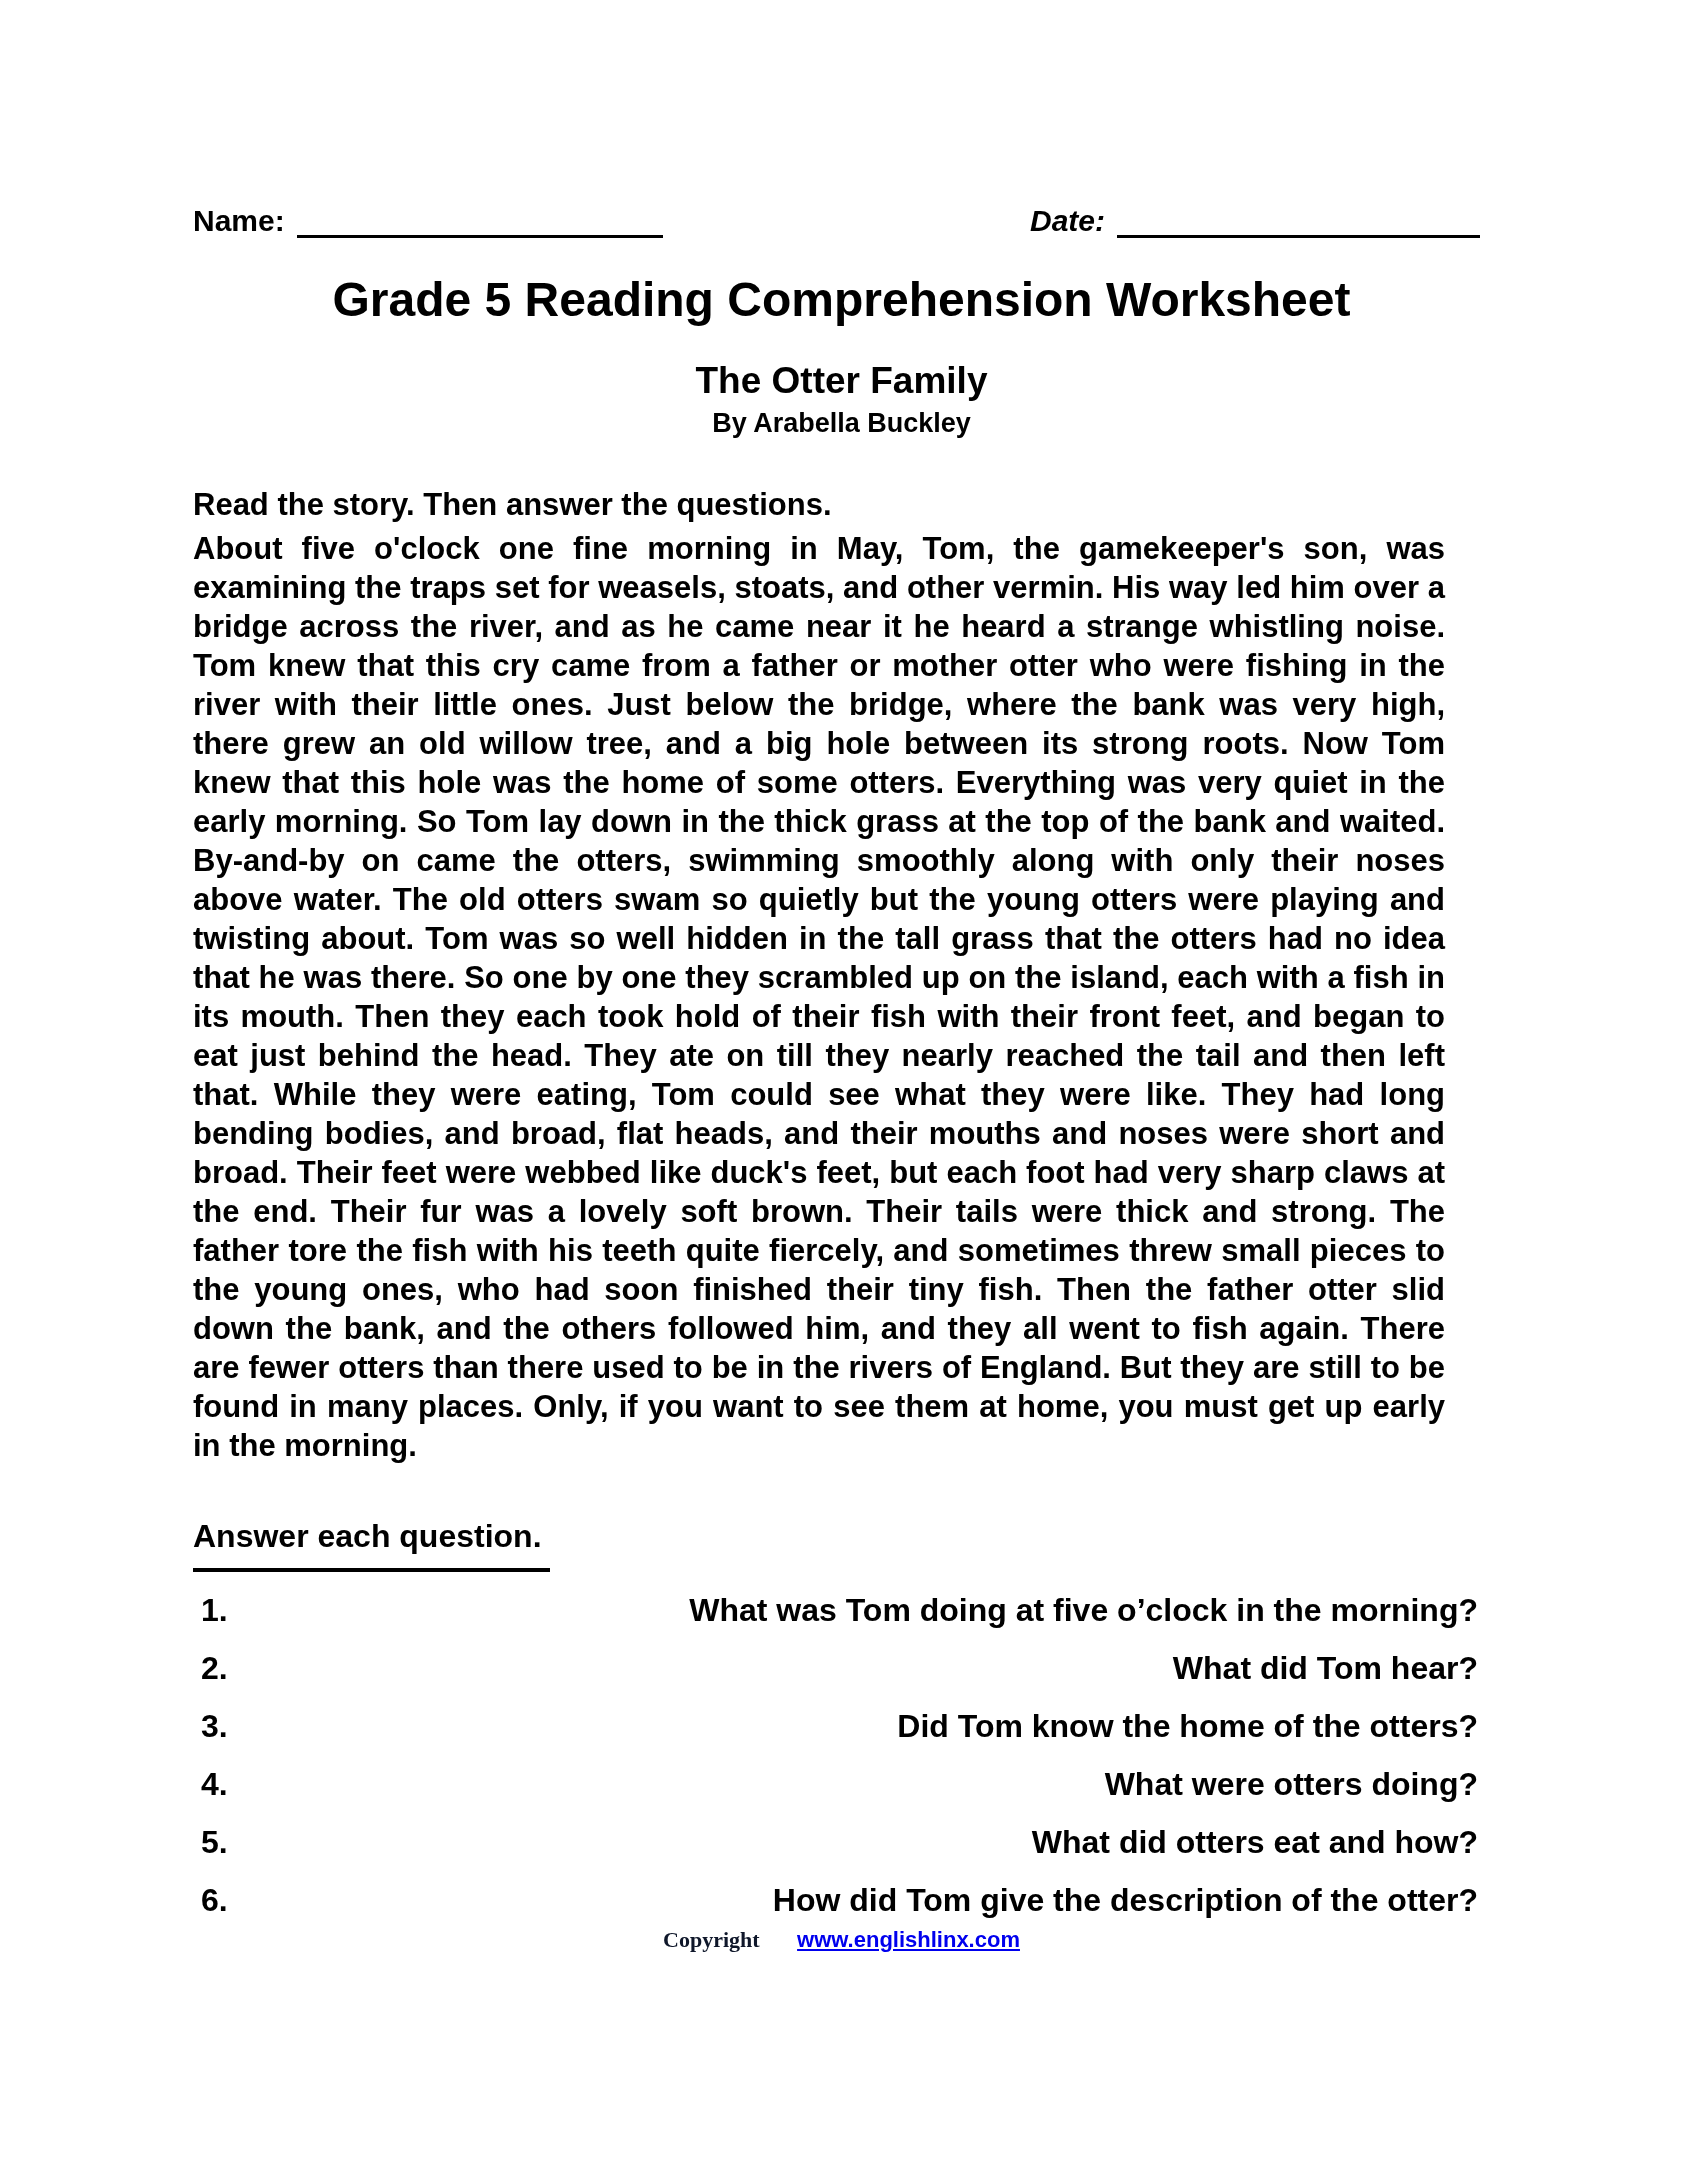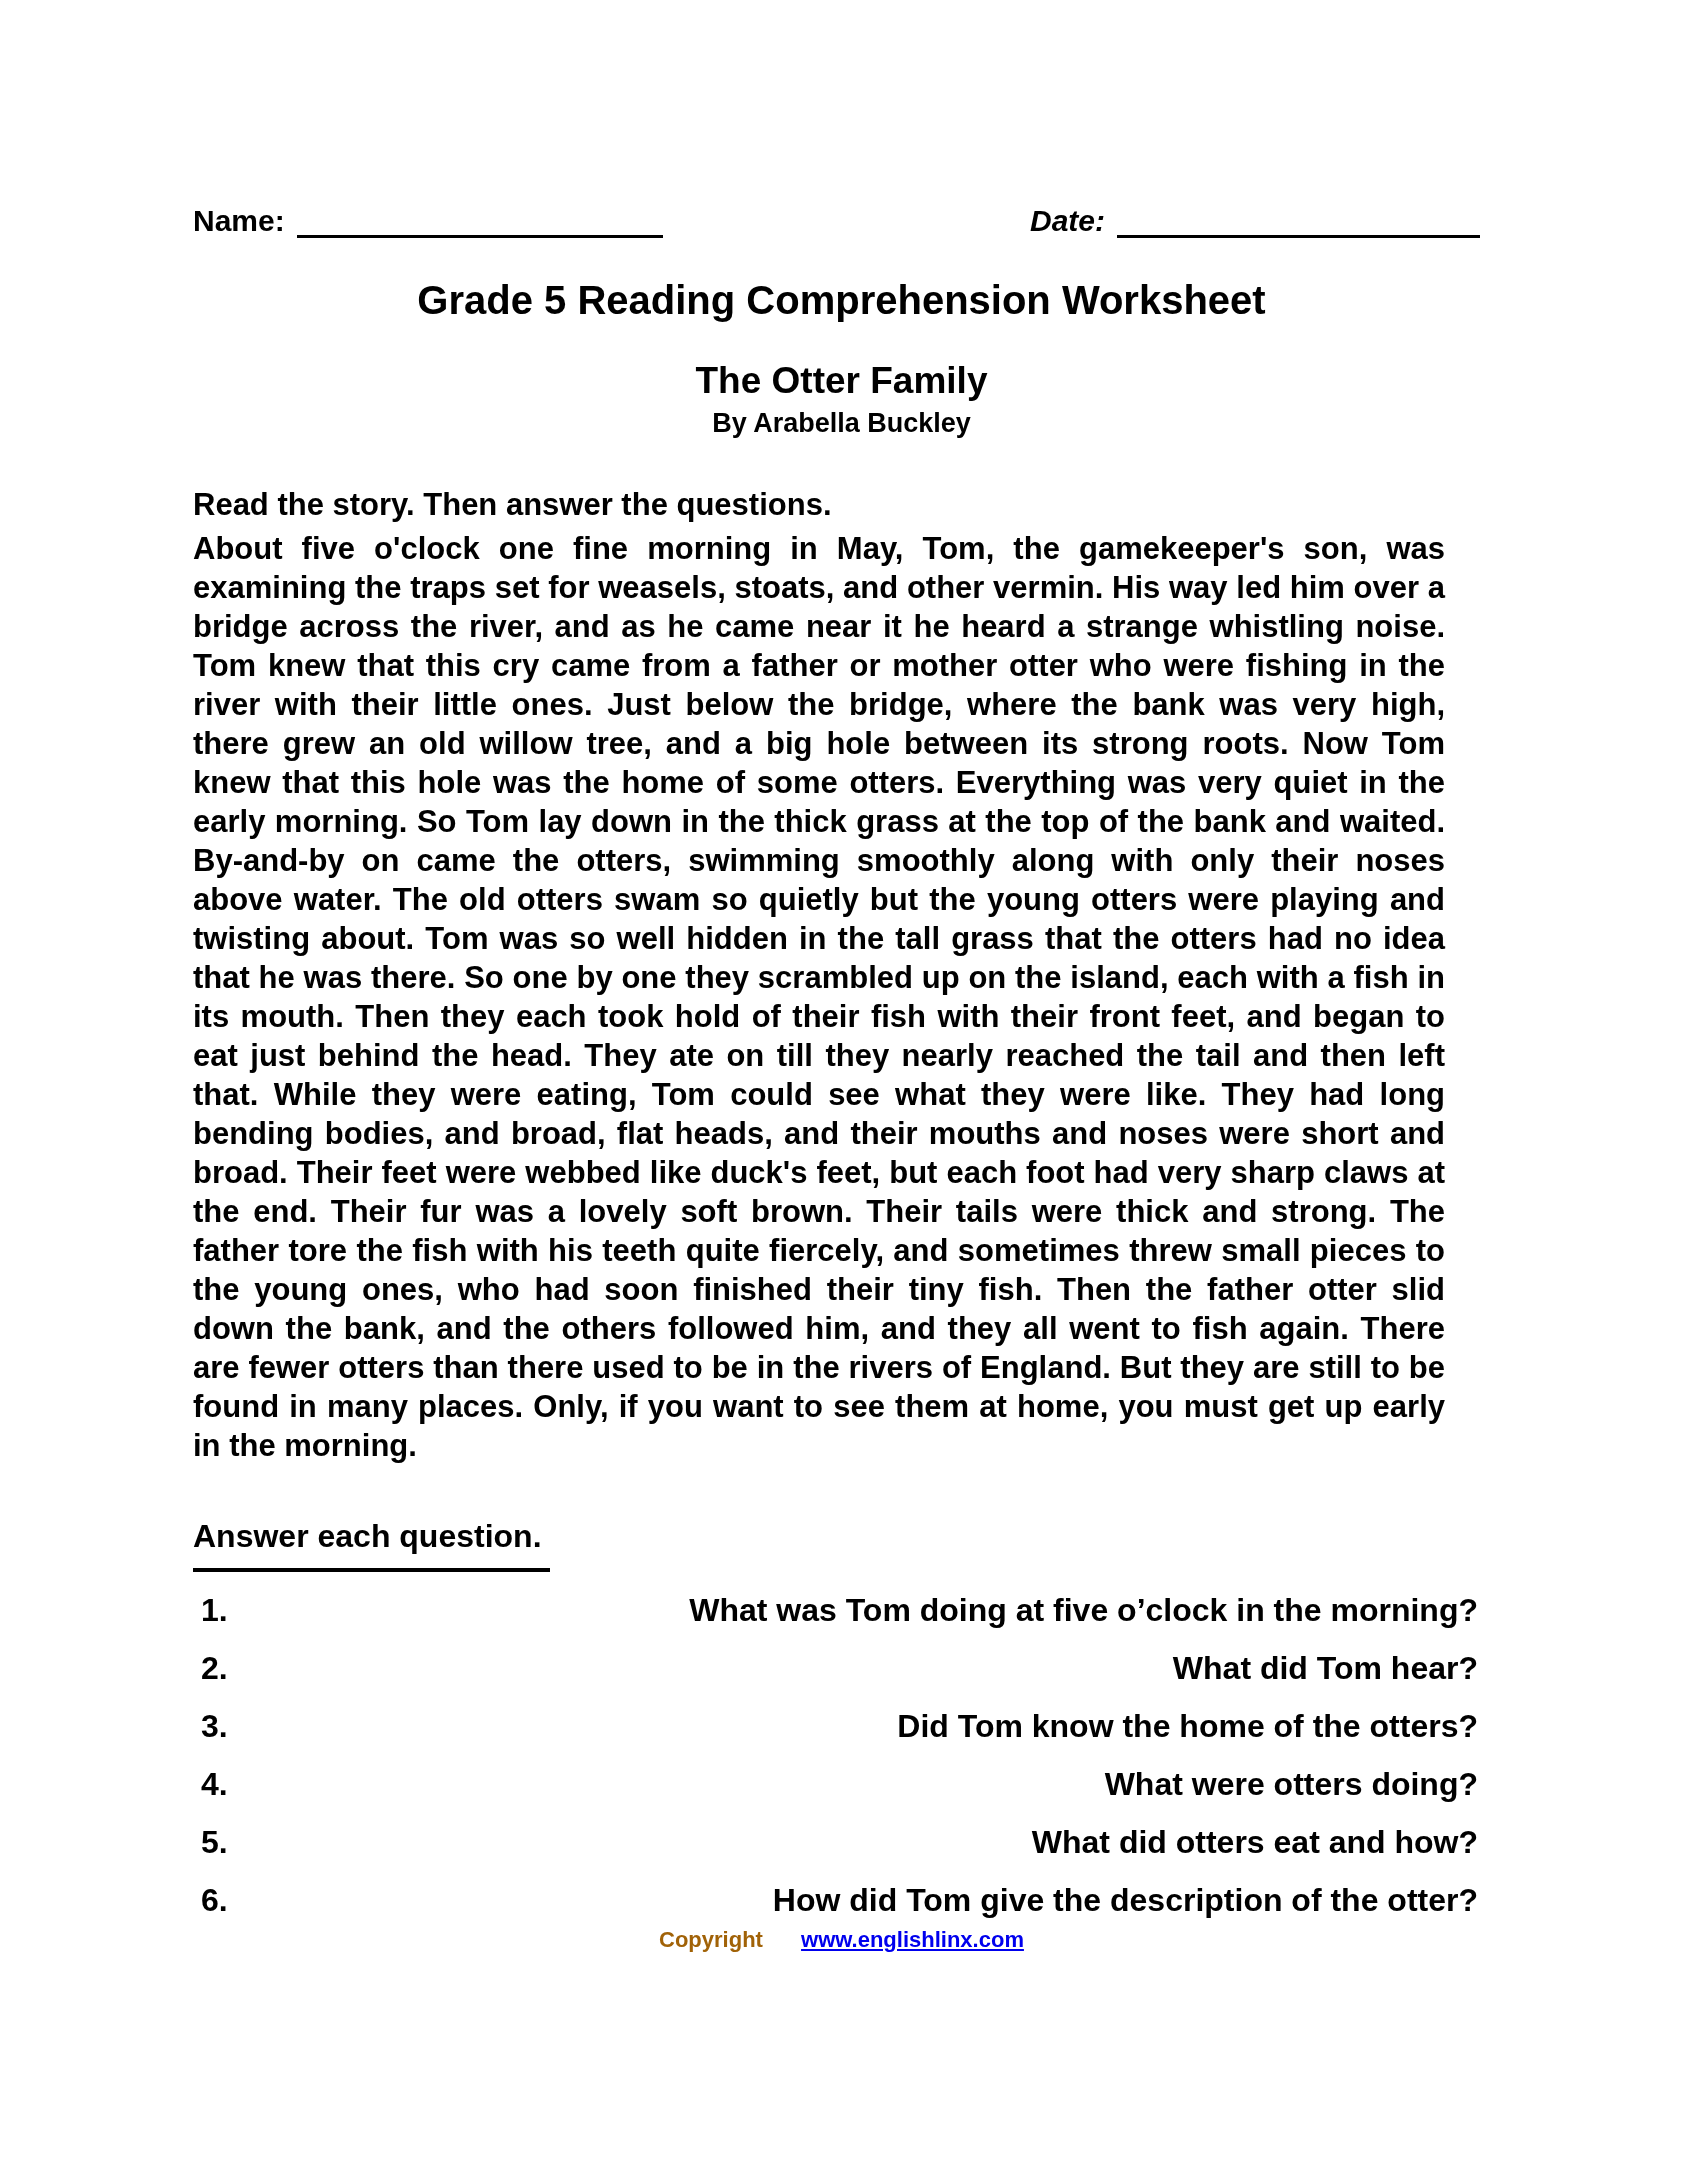--- a/index.html
+++ b/index.html
@@ -26,21 +26,21 @@
   }
   .name-group { width: 837px; display: flex; align-items: flex-end; }
   .date-group { flex: 1; display: flex; align-items: flex-end; font-style: italic; }
   .hdr-label { font-size: 30px; line-height: 34px; white-space: nowrap; }
   .blank { border-bottom: 3px solid #000; height: 34px; }
   .name-blank { width: 366px; margin-left: 12px; }
   .date-blank { flex: 1; margin-left: 12px; }
 
   
   .title-block { position: absolute; left: 188px; width: 1307px; text-align: center; white-space: nowrap; }
-  .worksheet-title { top: 278px; font-size: 40px; line-height: 44px; }
+  .worksheet-title { top: 278px; font-size: 48px; line-height: 44px; }
   .story-title { top: 360px; font-size: 37px; line-height: 41px; }
   .byline { top: 408px; font-size: 27px; line-height: 31px; }
 
   
   .instructions {
     position: absolute; left: 193px; top: 487px;
     font-size: 31px; line-height: 36px;
   }
   .story {
     position: absolute; left: 193px; top: 529px; width: 1252px;
@@ -59,21 +59,21 @@
   .questions { position: absolute; left: 201px; top: 1594px; width: 1277px; }
   .question { display: flex; font-size: 32px; line-height: 33px; margin-bottom: 25px; }
   .q-num { width: 49px; flex: none; }
   .q-text { flex: 1; text-align: right; }
 
   
   .footer {
     position: absolute; left: 188px; top: 1927px; width: 1307px;
     text-align: center; font-size: 22px; line-height: 26px;
   }
-  .footer .copyright { color: #a16207; }
+  .footer .copyright { color: #0f172a; font-family: Liberation Serif, serif; }
   .footer .site-link { color: #0000ee; text-decoration: underline; cursor: pointer; margin-left: 32px; }
 </style>
 </head>
 <body>
 
 <div class="page">
 
   <div class="header-row">
     <div class="name-group">
       <span class="hdr-label">Name:</span>

